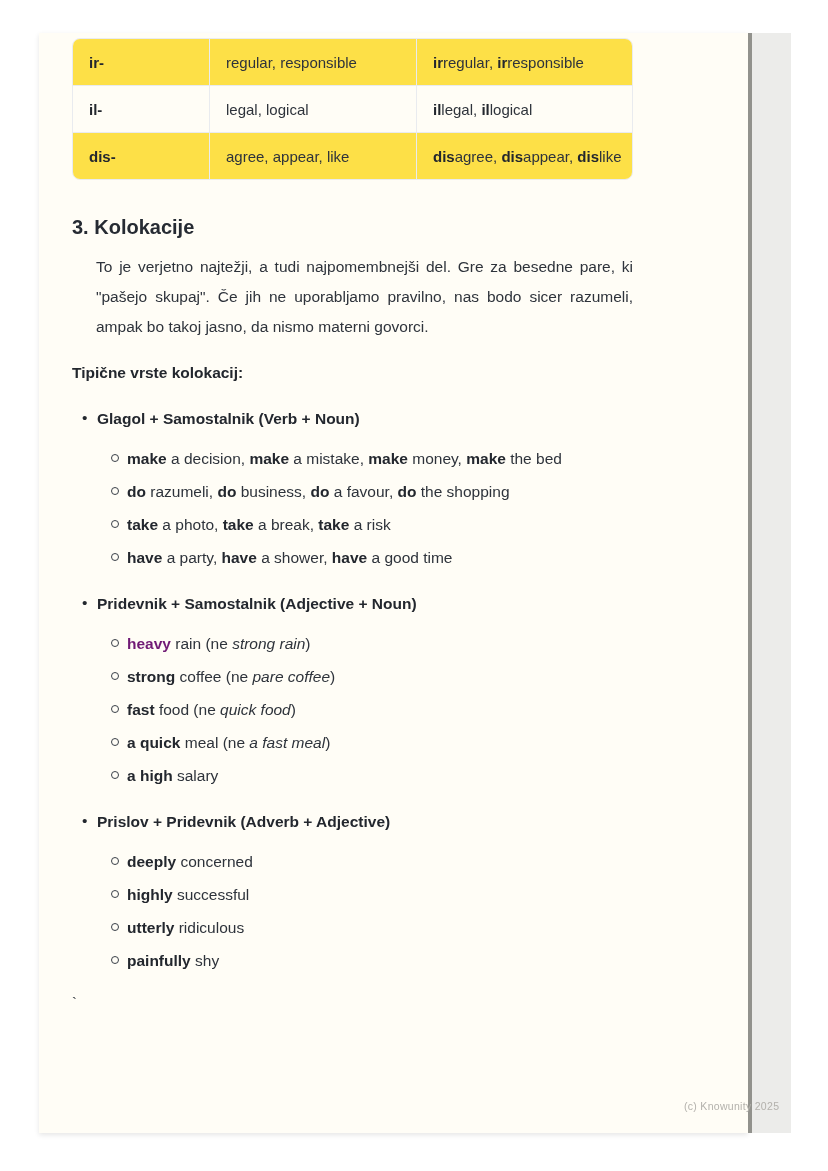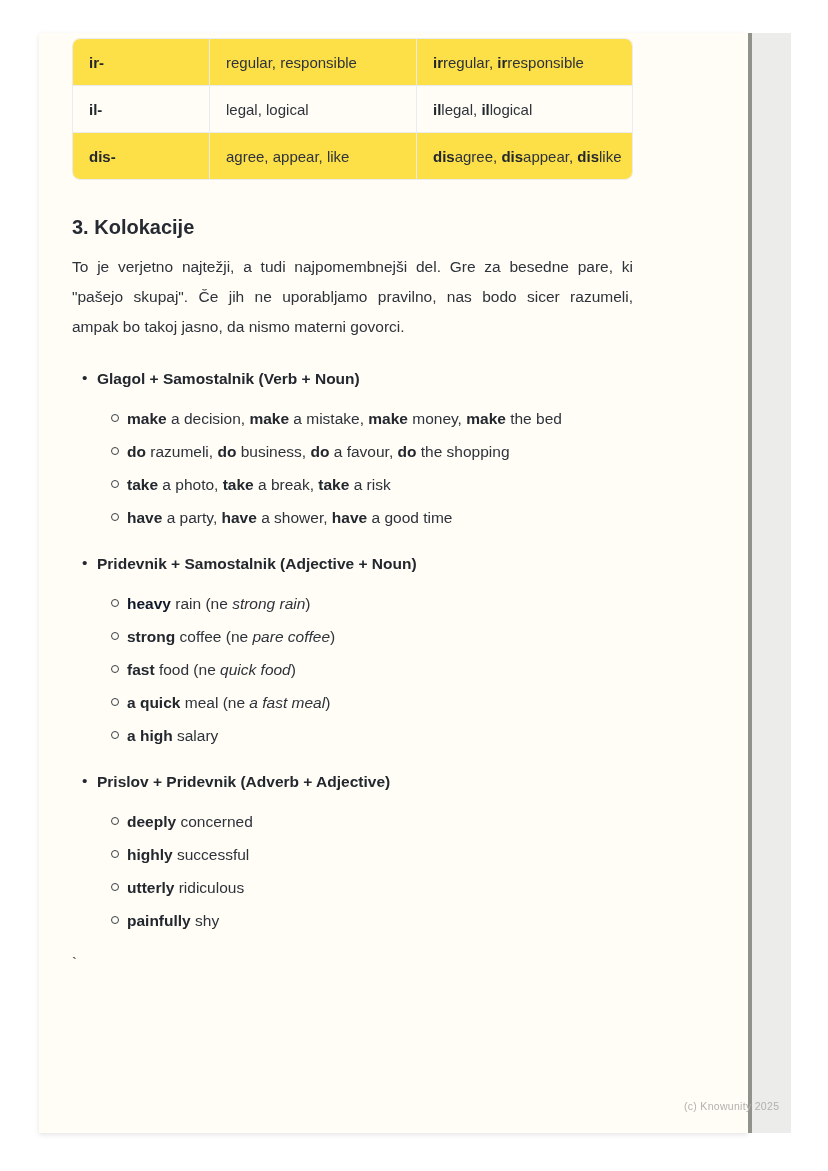--- a/index.html
+++ b/index.html
@@ -75,21 +75,21 @@
     font-size: 20px;
     font-weight: 700;
     color: #262b33;
   }
   .para {
     margin-top: 13px;
     width: 561px;
     font-size: 15.5px;
     line-height: 30px;
   }
-  .para .line { text-align: justify; }
+  .para .line { text-align: justify; margin-left: 24px; }
   .para .line.stretch { text-align-last: justify; }
 
   .subheading {
     margin-top: 22px;
     font-size: 15.5px;
     font-weight: 700;
     color: #23272e;
   }
 
   
@@ -172,20 +172,21 @@
     </div>
 
     <h2 class="section-heading">3. Kolokacije</h2>
 
     <div class="para">
       <div class="line stretch">To je verjetno najtežji, a tudi najpomembnejši del. Gre za besedne pare, ki</div>
       <div class="line stretch">"pašejo skupaj". Če jih ne uporabljamo pravilno, nas bodo sicer razumeli,</div>
       <div class="line">ampak bo takoj jasno, da nismo materni govorci.</div>
     </div>
 
+    <div class="subheading">Tipične vrste kolokacij:</div>
 
     <div>
 
       <div class="sec-title">
         <span class="disc">•</span>
         <span>Glagol + Samostalnik (Verb + Noun)</span>
       </div>
       <div class="sub-item">
         <span class="circle"></span>
         <span><span style="font-weight: 700; color: rgb(35, 39, 46);">make</span><span> a decision, </span><span style="font-weight: 700; color: rgb(35, 39, 46);">make</span><span> a mistake, </span><span style="font-weight: 700; color: rgb(35, 39, 46);">make</span><span> money, </span><span style="font-weight: 700; color: rgb(35, 39, 46);">make</span><span> the bed</span></span>
@@ -202,21 +203,21 @@
         <span class="circle"></span>
         <span><span style="font-weight: 700; color: rgb(35, 39, 46);">have</span><span> a party, </span><span style="font-weight: 700; color: rgb(35, 39, 46);">have</span><span> a shower, </span><span style="font-weight: 700; color: rgb(35, 39, 46);">have</span><span> a good time</span></span>
       </div>
 
       <div class="sec-title">
         <span class="disc">•</span>
         <span>Pridevnik + Samostalnik (Adjective + Noun)</span>
       </div>
       <div class="sub-item">
         <span class="circle"></span>
-        <span><span style="font-weight: 700; color: #0f172a;">heavy</span><span> rain (ne </span><span style="font-style: italic;">strong rain</span><span>)</span></span>
+        <span><span style="font-weight: 700; color: #701a75;">heavy</span><span> rain (ne </span><span style="font-style: italic;">strong rain</span><span>)</span></span>
       </div>
       <div class="sub-item">
         <span class="circle"></span>
         <span><span style="font-weight: 700; color: rgb(35, 39, 46);">strong</span><span> coffee (ne </span><span style="font-style: italic;">pare coffee</span><span>)</span></span>
       </div>
       <div class="sub-item">
         <span class="circle"></span>
         <span><span style="font-weight: 700; color: rgb(35, 39, 46);">fast</span><span> food (ne </span><span style="font-style: italic;">quick food</span><span>)</span></span>
       </div>
       <div class="sub-item">

